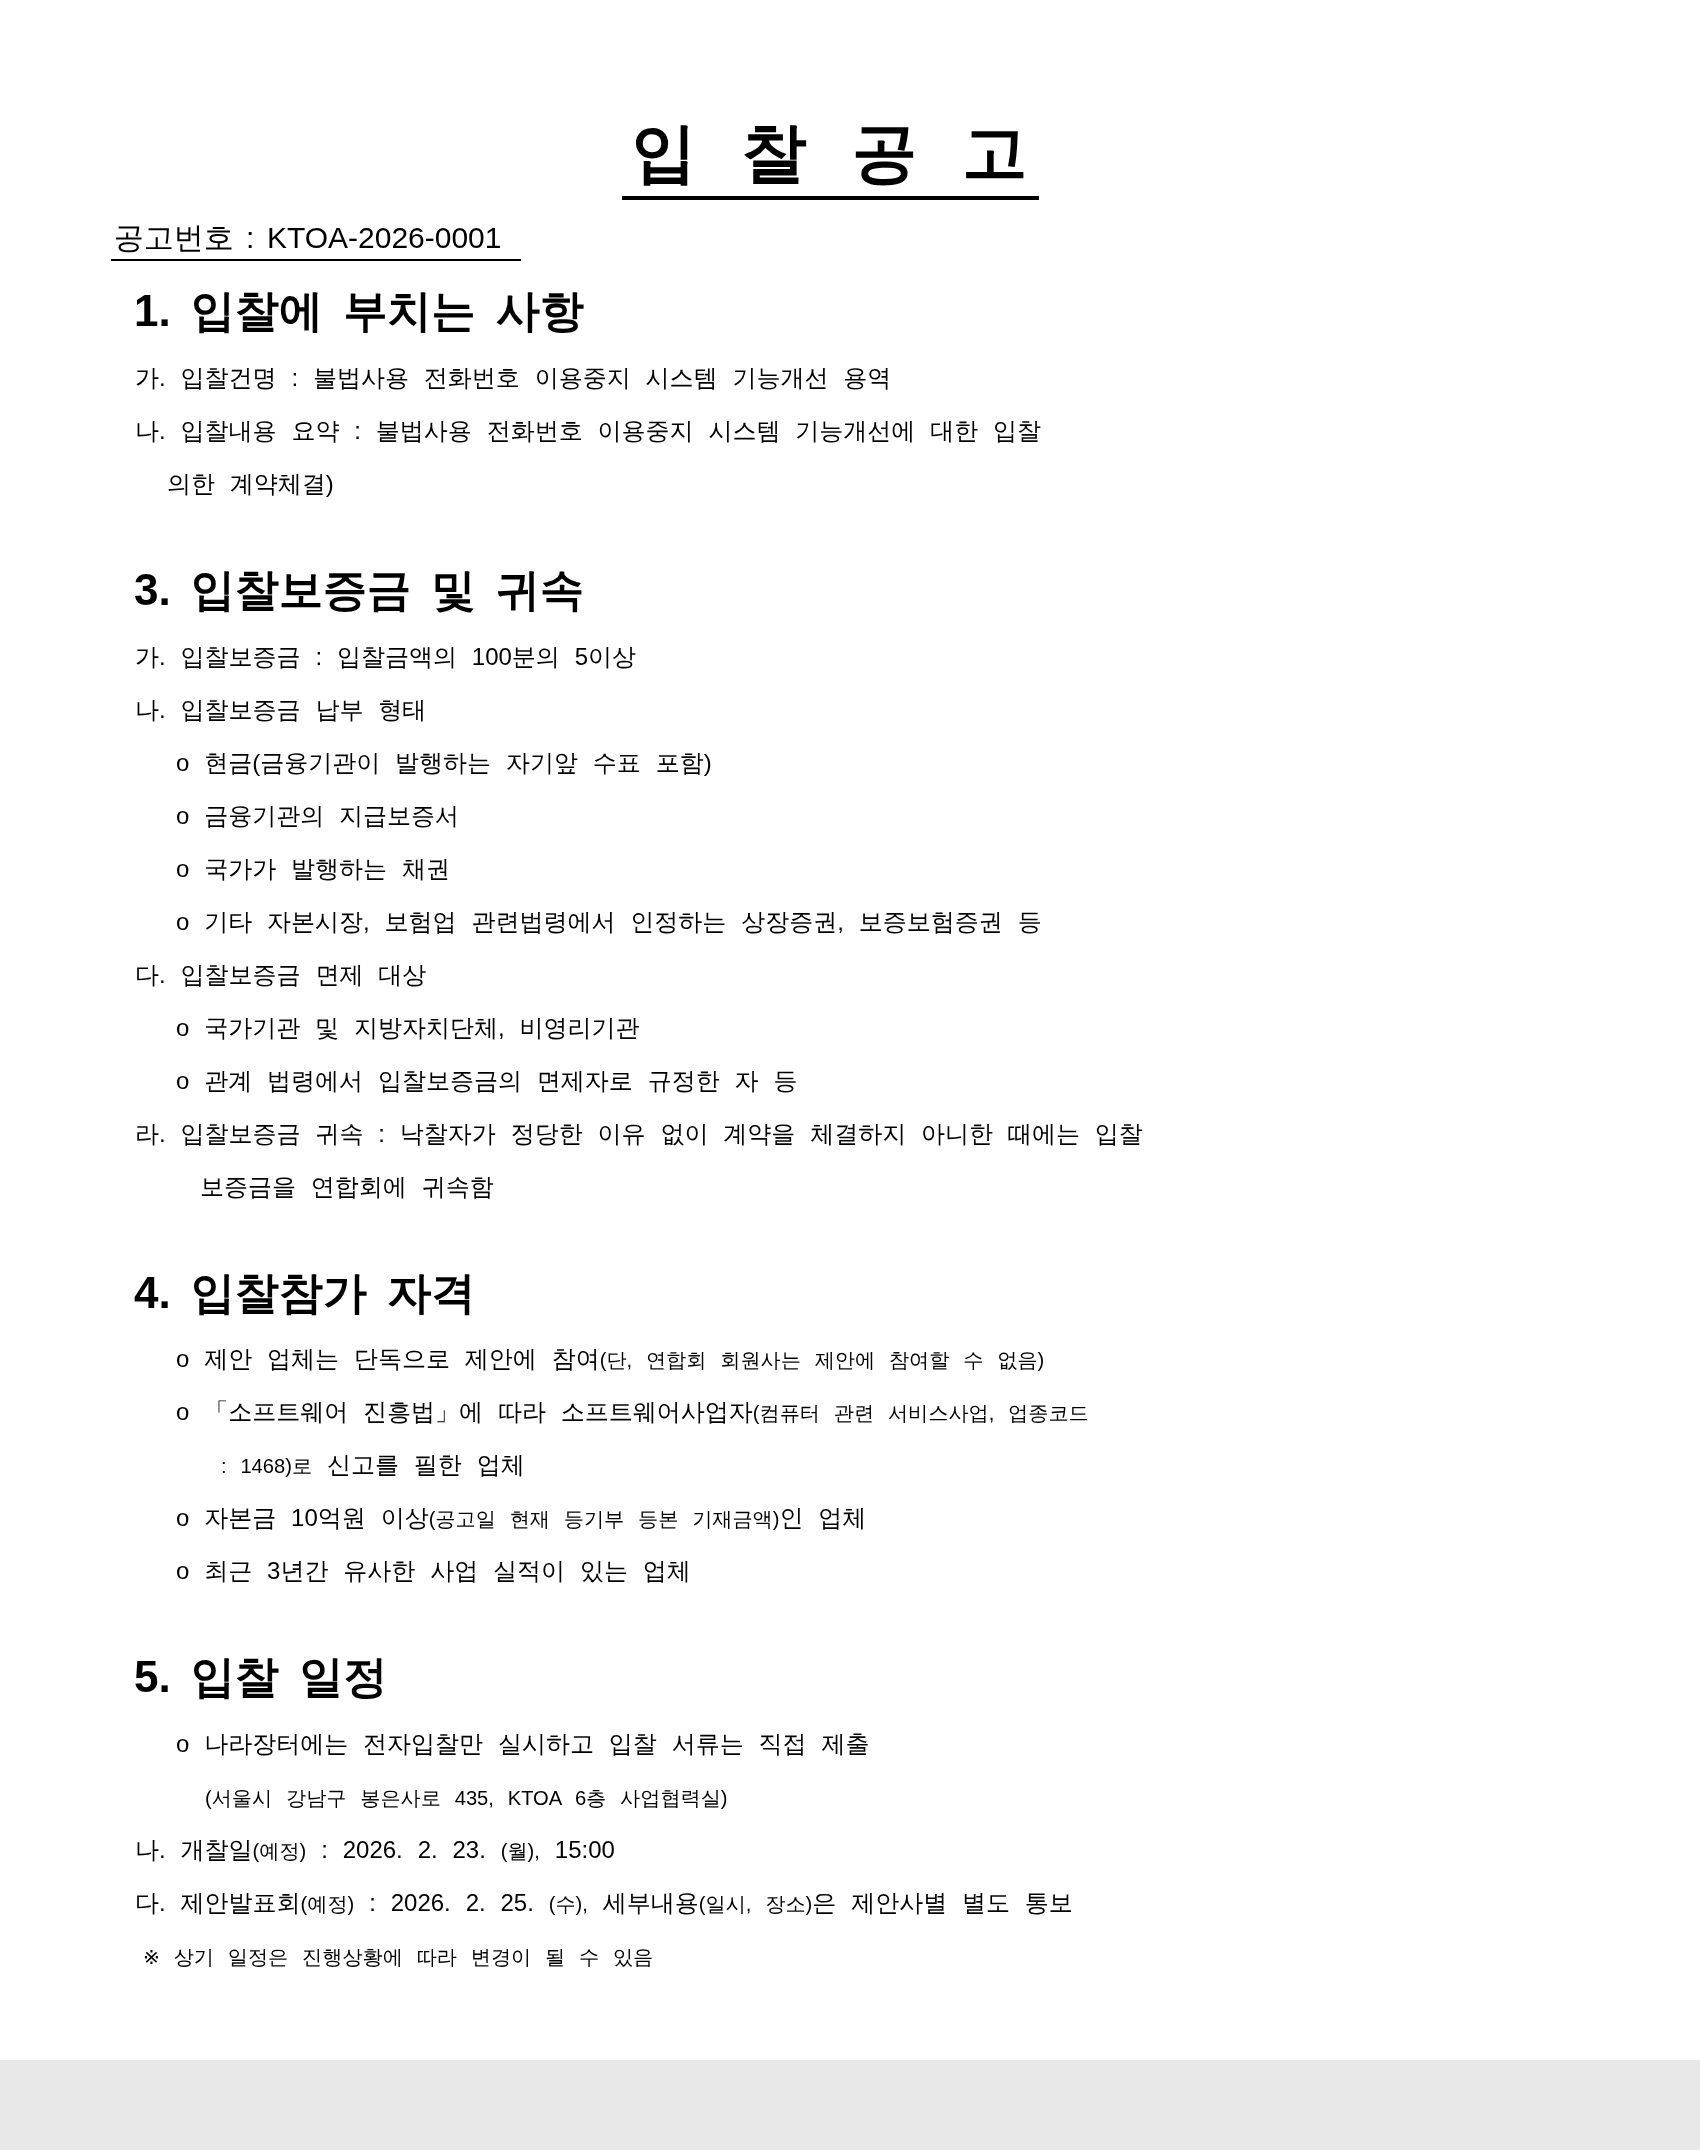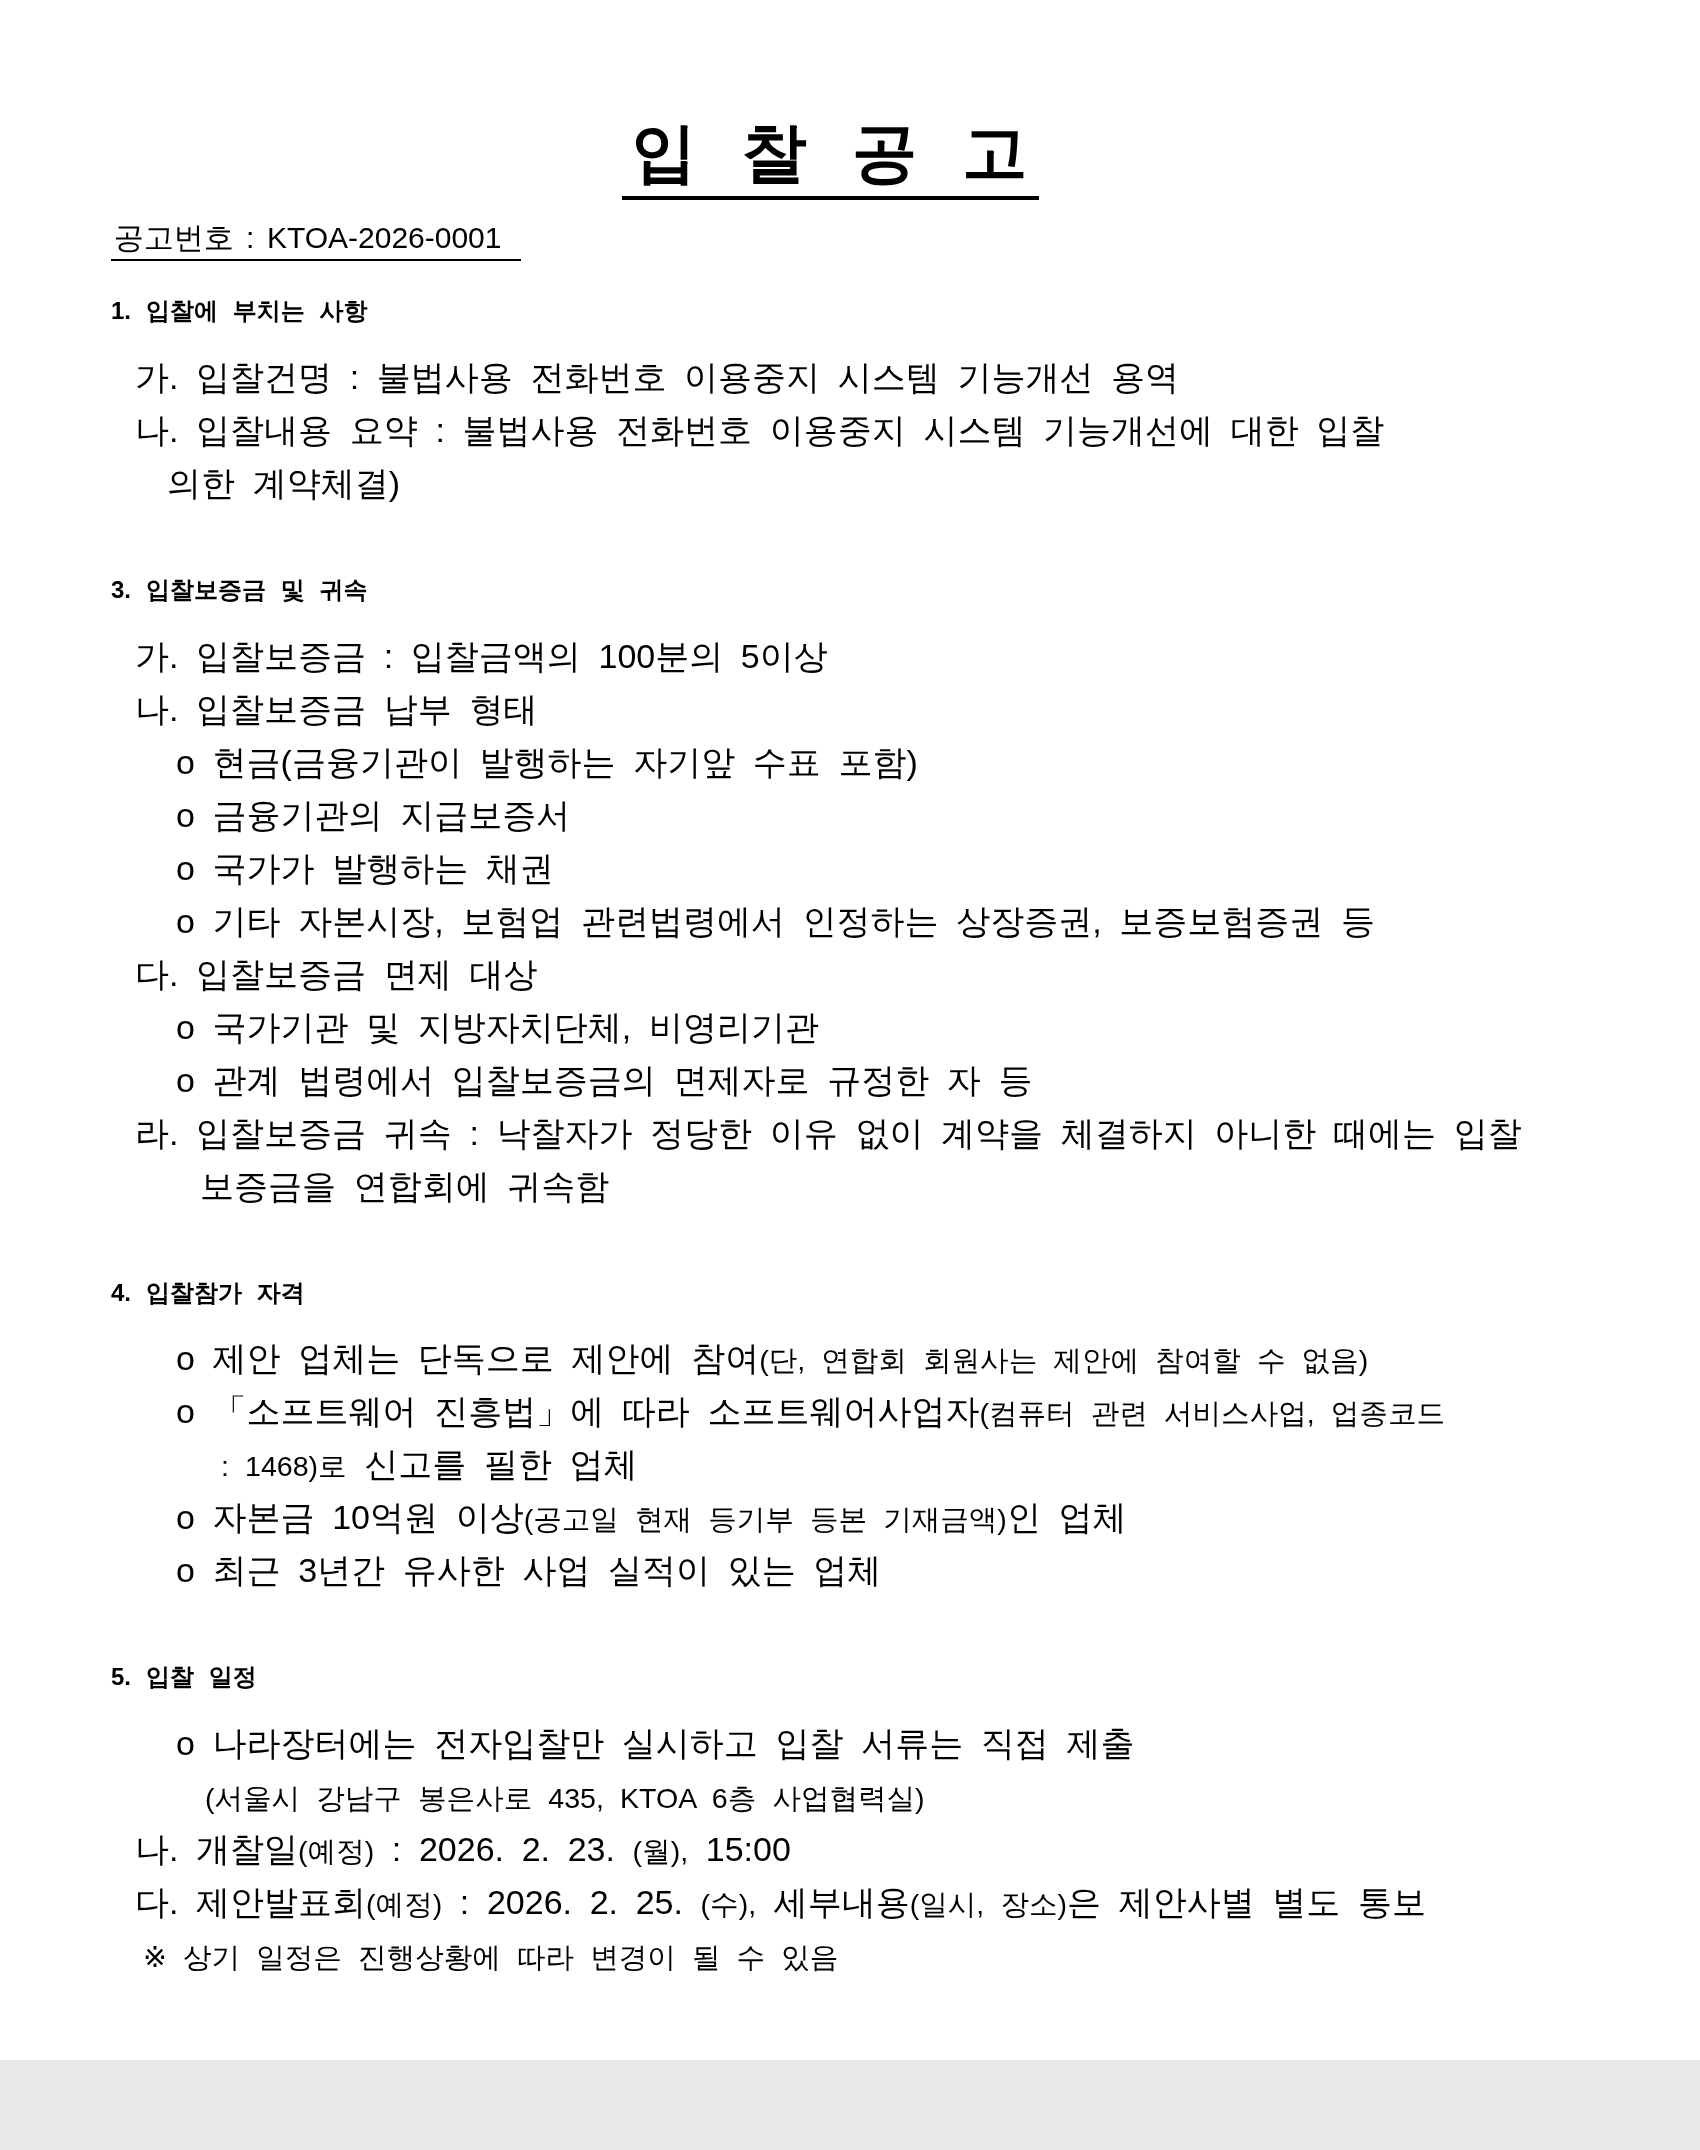--- a/index.html
+++ b/index.html
@@ -26,24 +26,24 @@
   .notice-number{
     display:inline-block;
     font-size:30px;font-weight:normal;line-height:1;
     border-bottom:2.7px solid #000;
     padding:0 19px 6.2px 2.7px;
     word-spacing:4.1px;
   }
   .content{margin-top:23px;}
   .line{
     height:53px;line-height:53px;
-    font-size:34px;
+    font-size:24px;
     white-space:nowrap;
   }
-  .line.heading{font-size:24px;font-weight:bold;margin-top:53px;margin-bottom:13.7px;}
+  .line.heading{font-size:44px;font-weight:bold;margin-top:53px;margin-bottom:13.7px;margin-left:23px;}
   .section:first-child .line.heading{margin-top:0;}
   .line.item{padding-left:24px;}
   .line.bullet{padding-left:65px;}
   .line.wrap-method{padding-left:56px;}
   .line.wrap-deposit{padding-left:89px;}
   .line.wrap-code{padding-left:110px;}
   .line.wrap-address{padding-left:94px;}
   .line.note{padding-left:32px;}
   .run{font-weight:inherit;}
   .run.bold{font-weight:bold;}

